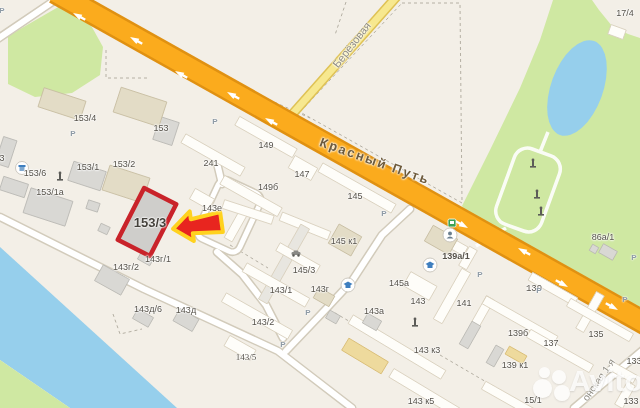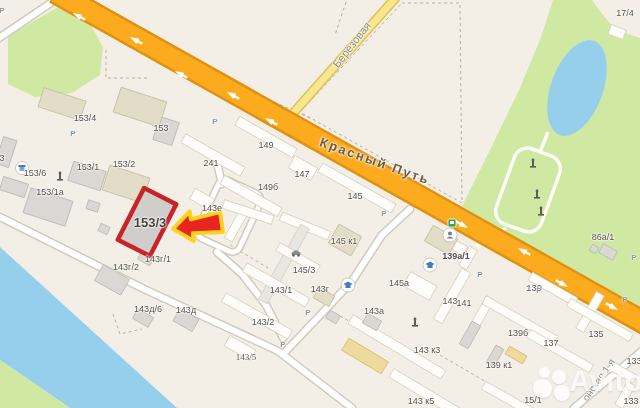--- a/index.html
+++ b/index.html
@@ -306,29 +306,29 @@
       <span class="map-label" style="left: 625px; top: 13px;">17/4</span>
       <span class="map-label" style="left: 158px; top: 259px;">143г/1</span>
       <span class="map-label" style="left: 126px; top: 267px;">143г/2</span>
       <span class="map-label" style="left: 304px; top: 270px;">145/3</span>
       <span class="map-label" style="left: 281px; top: 290px;">143/1</span>
       <span class="map-label" style="left: 320px; top: 289px;">143г</span>
       <span class="map-label" style="left: 263px; top: 322px;">143/2</span>
       <span class="map-label" style="left: 148px; top: 309px;">143д/6</span>
       <span class="map-label" style="left: 186px; top: 310px;">143д</span>
       <span class="map-label" style="left: 374px; top: 311px;">143а</span>
-      <span class="map-label" style="left: 418px; top: 301px; margin-left: 32px;">143</span>
+      <span class="map-label" style="left: 418px; top: 301px;">143</span>
       <span class="map-label" style="left: 464px; top: 303px;">141</span>
       <span class="map-label" style="left: 534px; top: 289px; font-family: Liberation Mono, monospace;">139</span>
       <span class="map-label" style="left: 246px; top: 357px; font-family: Liberation Serif, serif;">143/5</span>
       <span class="map-label" style="left: 427px; top: 350px;">143 к3</span>
       <span class="map-label" style="left: 518px; top: 333px;">139б</span>
       <span class="map-label" style="left: 551px; top: 343px;">137</span>
       <span class="map-label" style="left: 596px; top: 334px;">135</span>
-      <span class="map-label" style="left: 499px; top: 365px; text-align: center;">139 к1</span>
+      <span class="map-label" style="left: 515px; top: 365px; text-align: center;">139 к1</span>
       <span class="map-label" style="left: 421px; top: 401px;">143 к5</span>
       <span class="map-label" style="left: 533px; top: 400px;">15/1</span>
       <span class="map-label" style="left: 634px; top: 361px;">133</span>
       <span class="map-label" style="left: 631px; top: 401px;">133</span>
       <span class="p-marker" style="left: 2px; top: 11px;">Р</span>
       <span class="p-marker" style="left: 73px; top: 134px;">Р</span>
       <span class="p-marker" style="left: 215px; top: 122px;">Р</span>
       <span class="p-marker" style="left: 384px; top: 214px;">Р</span>
       <span class="p-marker" style="left: 480px; top: 275px;">Р</span>
       <span class="p-marker" style="left: 539px; top: 291px;">Р</span>

